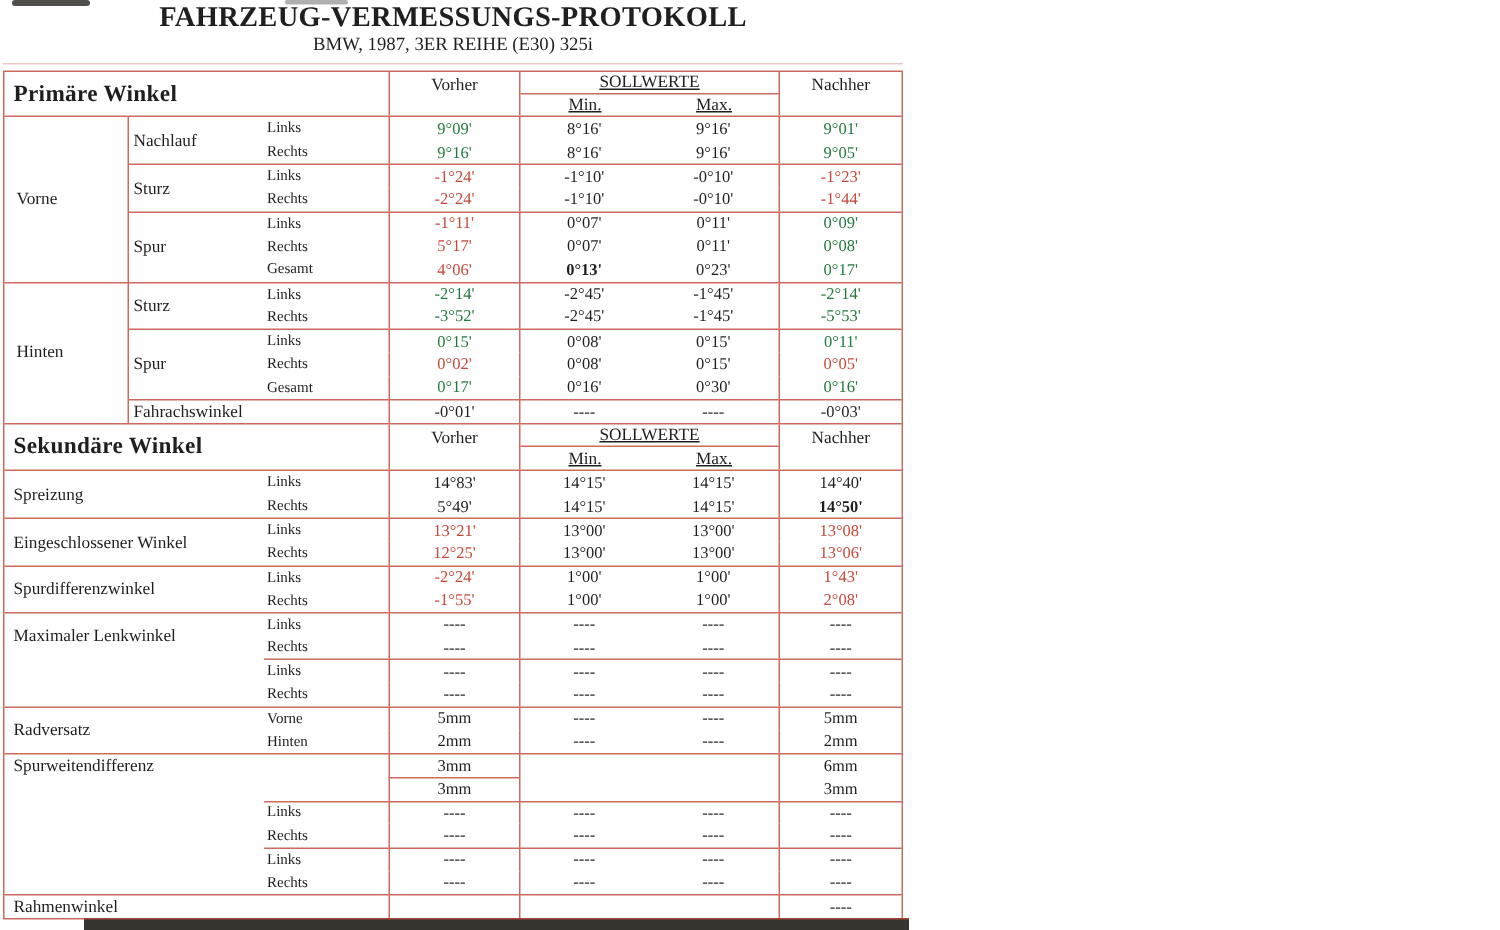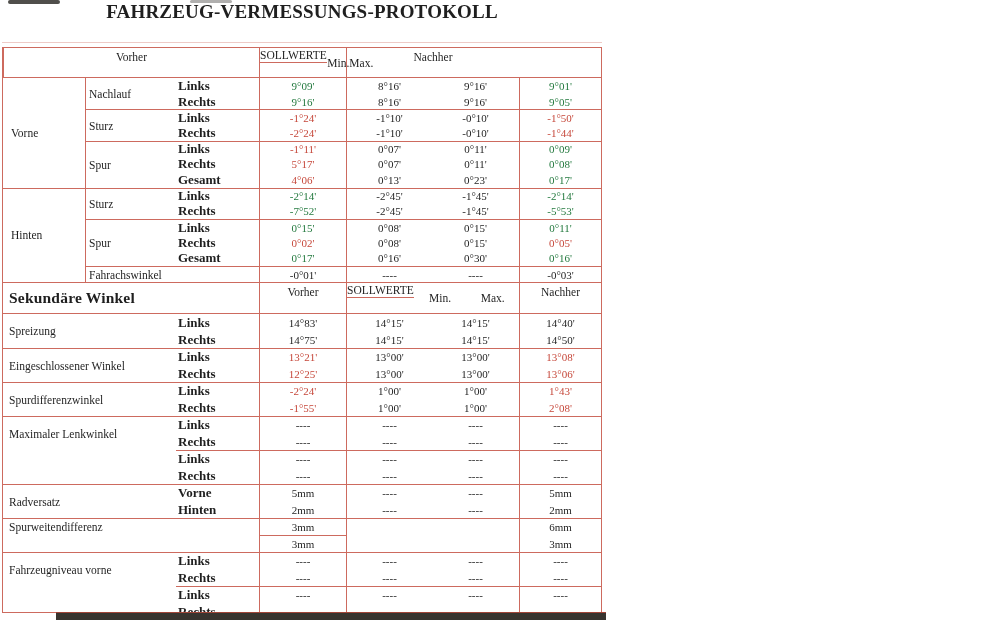--- a/index.html
+++ b/index.html
@@ -19,53 +19,55 @@
 
   .vtable{position:absolute;left:2px;top:47px;width:600px;height:566px;box-sizing:border-box;
           border:1.5px solid var(--bc);display:flex;flex-direction:column;}
 
   .band{display:grid;grid-template-columns:256px 87px 173px 1fr;box-sizing:border-box;
         border-bottom:1.3px solid var(--bc);flex:0 0 auto;}
   .band.p{height:30px;}
   .band.s{height:32px;border-top:1.3px solid var(--bc);}
   .band-title{display:flex;align-items:center;padding-left:6px;font-weight:700;font-size:15.5px;letter-spacing:.2px;}
   .hdrcol{display:flex;justify-content:center;align-items:flex-start;padding-top:3px;font-size:11.5px;box-sizing:border-box;text-align:center;}
-  .soll{display:flex;flex-direction:row;box-sizing:border-box;}
+  .soll{display:flex;flex-direction:column;box-sizing:border-box;text-decoration:underline;}
   .soll-top{display:flex;justify-content:center;align-items:center;height:15px;font-size:11.5px;
             border-bottom:1.2px solid var(--bc);box-sizing:border-box;}
   .soll-bottom{display:flex;flex:1;}
   .soll-bottom>div{width:50%;display:flex;justify-content:center;align-items:center;font-size:11.5px;}
 
   .grid{display:grid;grid-template-columns:83px 90px 83px 87px 86px 87px 1fr;box-sizing:border-box;}
   .pbody{height:204px;grid-template-rows:repeat(13,1fr);flex:0 0 auto;}
   .sbody{flex:1 1 auto;grid-template-rows:repeat(19,1fr);}
 
   .cell{display:flex;align-items:center;font-size:11px;box-sizing:border-box;
         overflow:hidden;white-space:nowrap;}
   .val{justify-content:center;}
   .bl{border-left:1.3px solid var(--bc);}
   .bt{border-top:1.3px solid var(--bc);}
   .br{border-right:1.3px solid var(--bc);}
   .g{color:var(--green);}
   .r{color:var(--red);}
   .group-cell{padding-left:8px;font-size:11.5px;}
   .sub-cell{padding-left:3px;font-size:11.5px;}
-  .side-cell{padding-left:2px;font-size:13px;font-weight:bold;}
+  .side-cell{padding-left:2px;font-size:10px;}
   .item-label{padding-left:6px;font-size:11.5px;}
 </style>
 </head>
 <body>
 
 <div class="stage">
   <div class="smudge"></div>
   <div class="smudge2"></div>
   <div class="doc-title">FAHRZEUG-VERMESSUNGS-PROTOKOLL</div>
+  <div class="doc-subtitle">BMW, 1987, 3ER REIHE (E30) 325i</div>
   <div class="ghost"></div>
   <div class="vtable" id="vtable">
       <div class="band p">
+        <div class="band-title">Primäre Winkel</div>
         <div class="hdrcol bl">Vorher</div>
         <div class="soll bl">
           <div class="soll-top">SOLLWERTE</div>
           <div class="soll-bottom">
             <div class="">Min.</div>
             <div class="">Max.</div>
           </div>
         </div>
         <div class="hdrcol bl">Nachher</div>
       </div>
@@ -80,51 +82,51 @@
         <div class="cell side-cell" style="grid-area: 2 / 3;">Rechts</div>
         <div class="cell val g bl" style="grid-area: 2 / 4;">9°16'</div>
         <div class="cell val bl" style="grid-area: 2 / 5;">8°16'</div>
         <div class="cell val" style="grid-area: 2 / 6;">9°16'</div>
         <div class="cell val g bl" style="grid-area: 2 / 7;">9°05'</div>
         <div class="cell sub-cell bt" style="grid-area: 3 / 2 / 5;">Sturz</div>
         <div class="cell side-cell bt" style="grid-area: 3 / 3;">Links</div>
         <div class="cell val r bt bl" style="grid-area: 3 / 4;">-1°24'</div>
         <div class="cell val bt bl" style="grid-area: 3 / 5;">-1°10'</div>
         <div class="cell val bt" style="grid-area: 3 / 6;">-0°10'</div>
-        <div class="cell val r bt bl" style="grid-area: 3 / 7;">-1°50'</div>
+        <div class="cell val r bt bl" style="grid-area: 3 / 7;">-1°23'</div>
         <div class="cell side-cell" style="grid-area: 4 / 3;">Rechts</div>
         <div class="cell val r bl" style="grid-area: 4 / 4;">-2°24'</div>
         <div class="cell val bl" style="grid-area: 4 / 5;">-1°10'</div>
         <div class="cell val" style="grid-area: 4 / 6;">-0°10'</div>
         <div class="cell val r bl" style="grid-area: 4 / 7;">-1°44'</div>
         <div class="cell sub-cell bt" style="grid-area: 5 / 2 / 8;">Spur</div>
         <div class="cell side-cell bt" style="grid-area: 5 / 3;">Links</div>
         <div class="cell val r bt bl" style="grid-area: 5 / 4;">-1°11'</div>
         <div class="cell val bt bl" style="grid-area: 5 / 5;">0°07'</div>
         <div class="cell val bt" style="grid-area: 5 / 6;">0°11'</div>
         <div class="cell val g bt bl" style="grid-area: 5 / 7;">0°09'</div>
         <div class="cell side-cell" style="grid-area: 6 / 3;">Rechts</div>
         <div class="cell val r bl" style="grid-area: 6 / 4;">5°17'</div>
         <div class="cell val bl" style="grid-area: 6 / 5;">0°07'</div>
         <div class="cell val" style="grid-area: 6 / 6;">0°11'</div>
         <div class="cell val g bl" style="grid-area: 6 / 7;">0°08'</div>
         <div class="cell side-cell" style="grid-area: 7 / 3;">Gesamt</div>
         <div class="cell val r bl" style="grid-area: 7 / 4;">4°06'</div>
-        <div class="cell val bl" style="grid-area: 7 / 5;">0°13'</div>
+        <div class="cell val bl" style="grid-area: 7 / 5; font-weight: bold;">0°13'</div>
         <div class="cell val" style="grid-area: 7 / 6;">0°23'</div>
         <div class="cell val g bl" style="grid-area: 7 / 7;">0°17'</div>
         <div class="cell group-cell br bt" style="grid-area: 8 / 1 / 14;">Hinten</div>
         <div class="cell sub-cell bt" style="grid-area: 8 / 2 / 10;">Sturz</div>
         <div class="cell side-cell bt" style="grid-area: 8 / 3;">Links</div>
         <div class="cell val g bt bl" style="grid-area: 8 / 4;">-2°14'</div>
         <div class="cell val bt bl" style="grid-area: 8 / 5;">-2°45'</div>
         <div class="cell val bt" style="grid-area: 8 / 6;">-1°45'</div>
         <div class="cell val g bt bl" style="grid-area: 8 / 7;">-2°14'</div>
         <div class="cell side-cell" style="grid-area: 9 / 3;">Rechts</div>
-        <div class="cell val g bl" style="grid-area: 9 / 4;">-7°52'</div>
+        <div class="cell val g bl" style="grid-area: 9 / 4;">-3°52'</div>
         <div class="cell val bl" style="grid-area: 9 / 5;">-2°45'</div>
         <div class="cell val" style="grid-area: 9 / 6;">-1°45'</div>
         <div class="cell val g bl" style="grid-area: 9 / 7;">-5°53'</div>
         <div class="cell sub-cell bt" style="grid-area: 10 / 2 / 13;">Spur</div>
         <div class="cell side-cell bt" style="grid-area: 10 / 3;">Links</div>
         <div class="cell val g bt bl" style="grid-area: 10 / 4;">0°15'</div>
         <div class="cell val bt bl" style="grid-area: 10 / 5;">0°08'</div>
         <div class="cell val bt" style="grid-area: 10 / 6;">0°15'</div>
         <div class="cell val g bt bl" style="grid-area: 10 / 7;">0°11'</div>
         <div class="cell side-cell" style="grid-area: 11 / 3;">Rechts</div>
@@ -156,24 +158,24 @@
         <div class="hdrcol bl">Nachher</div>
       </div>
       <div class="grid sbody">
         <div class="cell item-label" style="grid-area: 1 / 1 / 3 / 3;">Spreizung</div>
         <div class="cell side-cell" style="grid-area: 1 / 3;">Links</div>
         <div class="cell val bl" style="grid-area: 1 / 4;">14°83'</div>
         <div class="cell val bl" style="grid-area: 1 / 5;">14°15'</div>
         <div class="cell val" style="grid-area: 1 / 6;">14°15'</div>
         <div class="cell val bl" style="grid-area: 1 / 7;">14°40'</div>
         <div class="cell side-cell" style="grid-area: 2 / 3;">Rechts</div>
-        <div class="cell val bl" style="grid-area: 2 / 4;">14°75'</div>
+        <div class="cell val bl" style="grid-area: 2 / 4;">5°49'</div>
         <div class="cell val bl" style="grid-area: 2 / 5;">14°15'</div>
         <div class="cell val" style="grid-area: 2 / 6;">14°15'</div>
-        <div class="cell val bl" style="grid-area: 2 / 7;">14°50'</div>
+        <div class="cell val bl" style="grid-area: 2 / 7; font-weight: bold;">14°50'</div>
         <div class="cell item-label bt" style="grid-area: 3 / 1 / 5 / 3;">Eingeschlossener Winkel</div>
         <div class="cell side-cell bt" style="grid-area: 3 / 3;">Links</div>
         <div class="cell val r bt bl" style="grid-area: 3 / 4;">13°21'</div>
         <div class="cell val bt bl" style="grid-area: 3 / 5;">13°00'</div>
         <div class="cell val bt" style="grid-area: 3 / 6;">13°00'</div>
         <div class="cell val r bt bl" style="grid-area: 3 / 7;">13°08'</div>
         <div class="cell side-cell" style="grid-area: 4 / 3;">Rechts</div>
         <div class="cell val r bl" style="grid-area: 4 / 4;">12°25'</div>
         <div class="cell val bl" style="grid-area: 4 / 5;">13°00'</div>
         <div class="cell val" style="grid-area: 4 / 6;">13°00'</div>
@@ -221,21 +223,20 @@
         <div class="cell val bl" style="grid-area: 12 / 5;">----</div>
         <div class="cell val" style="grid-area: 12 / 6;">----</div>
         <div class="cell val bl" style="grid-area: 12 / 7;">2mm</div>
         <div class="cell item-label bt" style="grid-area: 13 / 1 / 14 / 4;">Spurweitendifferenz</div>
         <div class="cell val bl bt" style="grid-area: 13 / 4;">3mm</div>
         <div class="cell val bl bt" style="grid-area: 13 / 5 / auto / 7;"></div>
         <div class="cell val bl bt" style="grid-area: 13 / 7;">6mm</div>
         <div class="cell val bl bt" style="grid-area: 14 / 4;">3mm</div>
         <div class="cell val bl" style="grid-area: 14 / 5 / auto / 7;"></div>
         <div class="cell val bl" style="grid-area: 14 / 7;">3mm</div>
-        <div class="cell item-label bt" style="grid-area: 15 / 1 / 17 / 3;">Fahrzeugniveau vorne</div>
         <div class="cell side-cell bt" style="grid-area: 15 / 3;">Links</div>
         <div class="cell val bt bl" style="grid-area: 15 / 4;">----</div>
         <div class="cell val bt bl" style="grid-area: 15 / 5;">----</div>
         <div class="cell val bt" style="grid-area: 15 / 6;">----</div>
         <div class="cell val bt bl" style="grid-area: 15 / 7;">----</div>
         <div class="cell side-cell" style="grid-area: 16 / 3;">Rechts</div>
         <div class="cell val bl" style="grid-area: 16 / 4;">----</div>
         <div class="cell val bl" style="grid-area: 16 / 5;">----</div>
         <div class="cell val" style="grid-area: 16 / 6;">----</div>
         <div class="cell val bl" style="grid-area: 16 / 7;">----</div>

